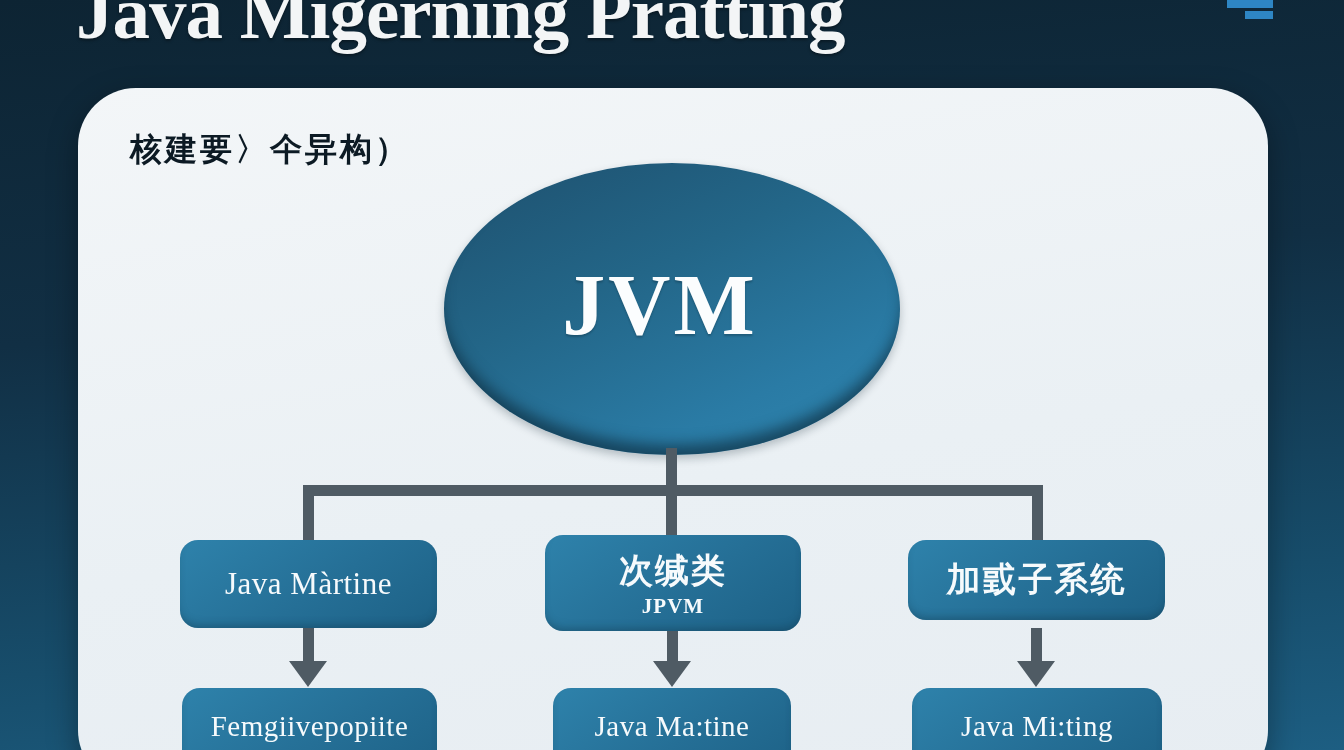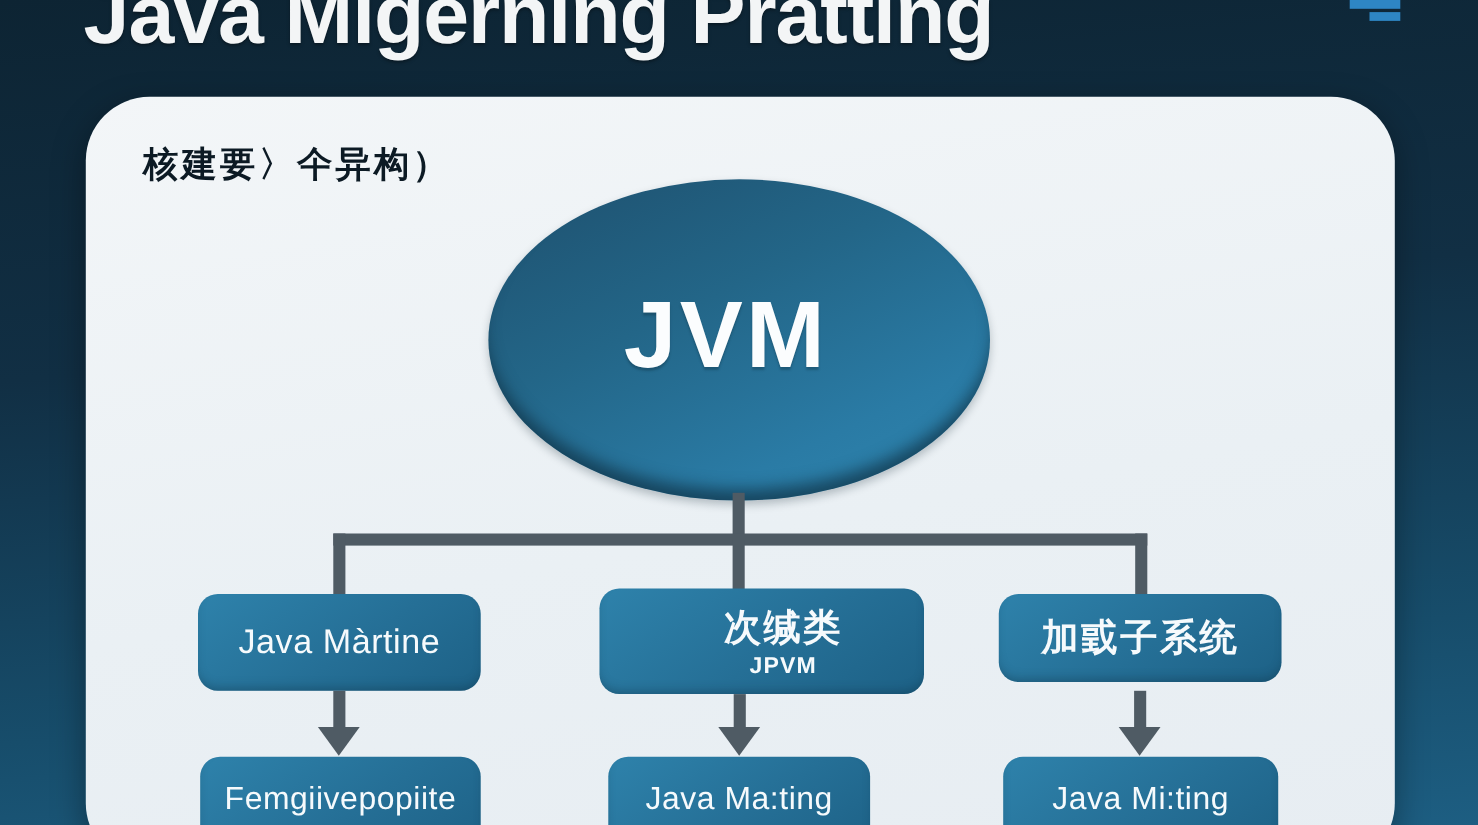--- a/index.html
+++ b/index.html
@@ -1,19 +1,19 @@
 <!DOCTYPE html>
 <html><head>
 <meta charset="utf-8">
 <style>
   html,body{margin:0;padding:0;background:#0a1e2b;}
   .screen{
     position:relative;width:1344px;height:750px;overflow:hidden;
     background:linear-gradient(175deg,#0d2433 0%,#112f44 40%,#174d6b 78%,#1d5e82 100%);
-    font-family:Liberation Sans, sans-serif;
+    font-family:Liberation Serif, serif;
   }
   .poster-title{
     position:absolute;left:76px;top:-30px;width:1000px;
     font-size:75px;font-weight:bold;color:#f3f5f6;letter-spacing:-1px;
     white-space:nowrap;text-shadow:0 2px 3px rgba(0,0,0,.35);
   }
   .menu-icon{position:absolute;left:1227px;top:-3px;width:46px;height:24px;}
   .menu-icon .bar1{position:absolute;left:0;top:0;width:46px;height:11px;background:#2e86c4;}
   .menu-icon .bar2{position:absolute;left:18px;top:14px;width:28px;height:8px;background:#2e86c4;}
   .card{
@@ -80,21 +80,21 @@
   <div class="conn" style="left:666px;top:448px;width:11px;height:44px;"></div>
   <div class="conn" style="left:303px;top:485px;width:740px;height:11px;"></div>
   <div class="conn" style="left:303px;top:485px;width:11px;height:60px;"></div>
   <div class="conn" style="left:666px;top:491px;width:11px;height:50px;"></div>
   <div class="conn" style="left:1032px;top:485px;width:11px;height:60px;"></div>
 
   <div class="node" style="left:180px;top:540px;width:257px;height:88px;">
     <div class="en">Java Màrtine</div>
   </div>
 
-  <div class="node" style="left:545px;top:535px;width:256px;height:96px;padding-left:39px;">
+  <div class="node" style="left:545px;top:535px;width:256px;height:96px;">
     <div class="zh">次缄类</div>
     <div class="en2">JPVM</div>
   </div>
 
   <div class="node" style="left:908px;top:540px;width:257px;height:80px;">
     <div class="zh">加戜子系统</div>
   </div>
 
   <div class="arrow-shaft" style="left:303px;top:628px;height:36px;"></div>
   <div class="arrow-head" style="left:289px;top:661px;"></div>
@@ -103,20 +103,20 @@
   <div class="arrow-head" style="left:653px;top:661px;"></div>
 
   <div class="arrow-shaft" style="left:1031px;top:628px;height:36px;"></div>
   <div class="arrow-head" style="left:1017px;top:661px;"></div>
 
   <div class="node bottom-node" style="left:182px;top:688px;width:255px;height:90px;justify-content:flex-start;padding-top:22px;box-sizing:border-box;">
     <div class="en">Femgiivepopiite</div>
   </div>
 
   <div class="node bottom-node" style="left:553px;top:688px;width:238px;height:90px;justify-content:flex-start;padding-top:22px;box-sizing:border-box;">
-    <div class="en">Java Ma:ting</div>
+    <div class="en">Java Ma:tine</div>
   </div>
 
   <div class="node bottom-node" style="left:912px;top:688px;width:250px;height:90px;justify-content:flex-start;padding-top:22px;box-sizing:border-box;">
     <div class="en">Java Mi:ting</div>
   </div>
 
 </div>
 
 </body></html>

